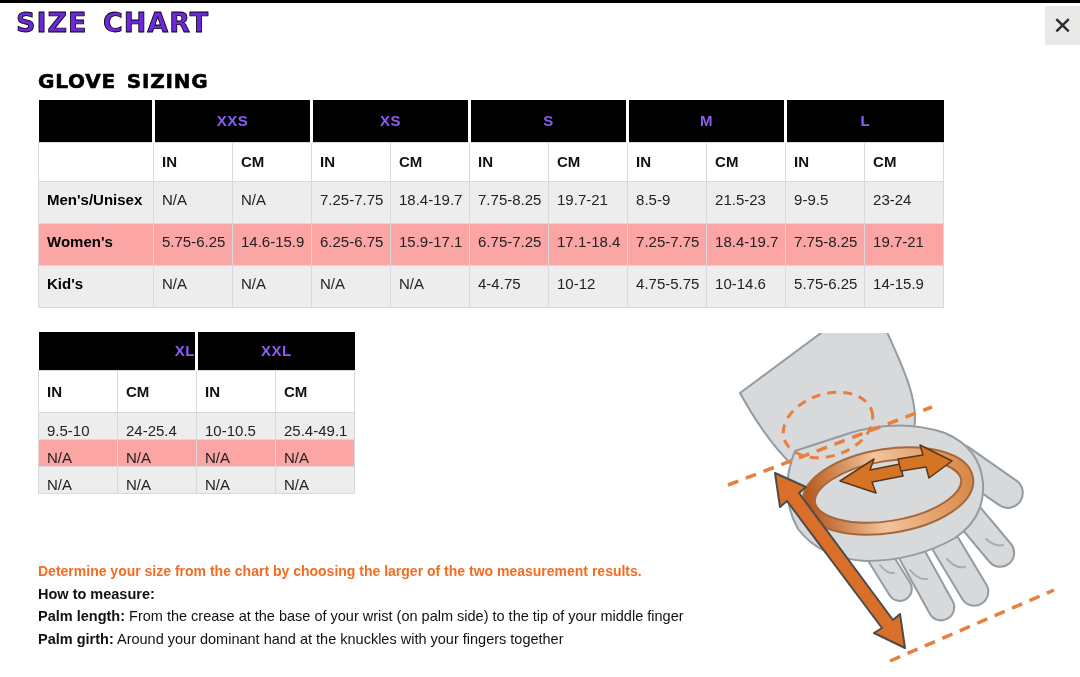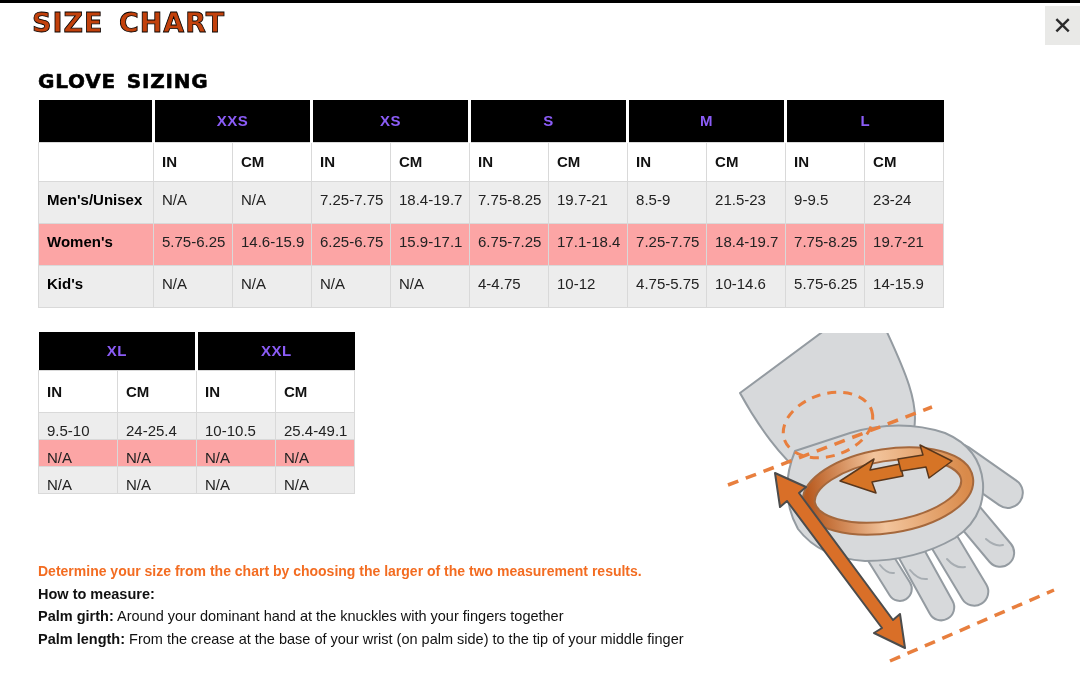--- a/index.html
+++ b/index.html
@@ -3,24 +3,24 @@
 <meta charset="utf-8">
 <style>
   * { margin:0; padding:0; box-sizing:border-box; }
   html,body { background:#fff; }
   .page {
     position:relative; width:1080px; height:677px; background:#fff;
     border-top:3px solid #000; overflow:hidden;
     font-family:"Liberation Sans", sans-serif; color:#1c1c1c;
   }
   .page-title {
-    position:absolute; left:32px; top:4px;
+    position:absolute; left:16px; top:4px;
     font-family:"DejaVu Sans","Liberation Sans",sans-serif;
     font-size:27px; font-weight:900; letter-spacing:1px; word-spacing:5px;
-    color:#c2410c; -webkit-text-stroke:0.8px #000;
+    color:#6d28d9; -webkit-text-stroke:0.8px #000;
   }
   .close-btn {
     position:absolute; right:0; top:3px; width:35px; height:39px;
     background:#e9e9e7; border:none; cursor:pointer;
     display:flex; align-items:center; justify-content:center;
   }
   .close-btn span { font-size:24px; font-weight:400; color:#2b2b2b; line-height:1; }
   .section-heading {
     position:absolute; left:38px; top:66px;
     font-family:"DejaVu Sans","Liberation Sans",sans-serif;
@@ -30,21 +30,21 @@
   table.size-table { border-collapse:collapse; table-layout:fixed; position:absolute; left:38px; }
   table.t1 { top:97px; width:905px; }
   table.t2 { top:329px; width:316px; }
   .size-table th, .size-table td {
     font-size:15px; text-align:left; overflow:hidden; white-space:nowrap;
   }
   tr.black-row th {
     background:#000; color:#8b5cf6; text-align:center; vertical-align:middle;
     font-weight:700; letter-spacing:0.5px; border:none; border-left:3px solid #fff;
   }
-  tr.black-row th:first-child { border-left:none; }
+  tr.black-row th:first-child { border-left:none;text-align:right; }
   .t1 tr.black-row th { height:42px; }
   .t2 tr.black-row th { height:38px; }
   tr.unit-row th {
     background:#fff; color:#111; font-weight:700; vertical-align:middle;
     padding-left:8px; border:1px solid #d9d9d9;
   }
   .t1 tr.unit-row th { height:39px; }
   .t2 tr.unit-row th { height:42px; }
   .size-table tbody th, .size-table tbody td {
     border:1px solid #d9d9d9; vertical-align:top; padding:9px 4px 0 8px;
@@ -194,22 +194,22 @@
         <td>N/A</td>
         <td>N/A</td>
         <td>N/A</td>
       </tr>
     </tbody>
   </table>
 
   <div class="instructions">
     <span class="highlight">Determine your size from the chart by choosing the larger of the two measurement results.</span>
     <span class="bold-line">How to measure:</span>
+    <span class="measure-line"><b>Palm length:</b><span> From the crease at the base of your wrist (on palm side) to the tip of your middle finger</span></span>
     <span class="measure-line"><b>Palm girth:</b><span> Around your dominant hand at the knuckles with your fingers together</span></span>
-    <span class="measure-line"><b>Palm length:</b><span> From the crease at the base of your wrist (on palm side) to the tip of your middle finger</span></span>
   </div>
 
   <svg class="hand-illustration" viewBox="0 0 380 347" xmlns="http://www.w3.org/2000/svg">
     <defs>
       <linearGradient id="bandGrad" x1="0" y1="0" x2="1" y2="0">
         <stop offset="0" stop-color="#b85a1f"></stop>
         <stop offset="0.45" stop-color="#f2c49c"></stop>
         <stop offset="1" stop-color="#d98a4a"></stop>
       </linearGradient>
       <linearGradient id="arrowGrad" x1="0" y1="0" x2="1" y2="1">

